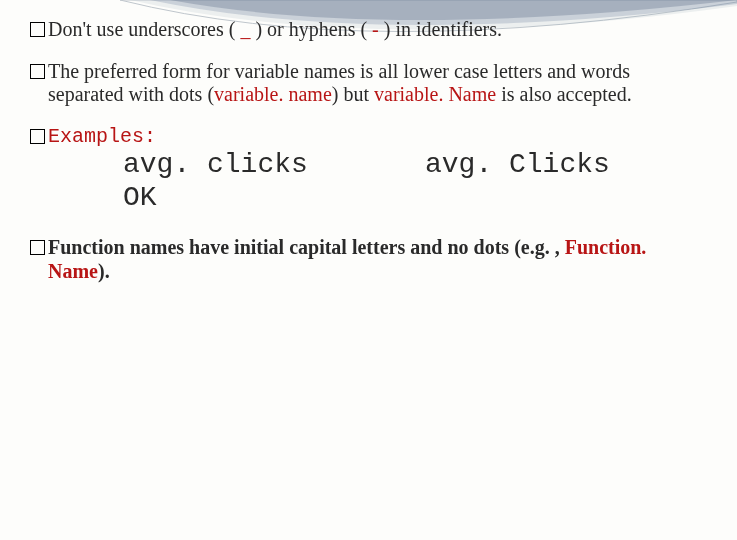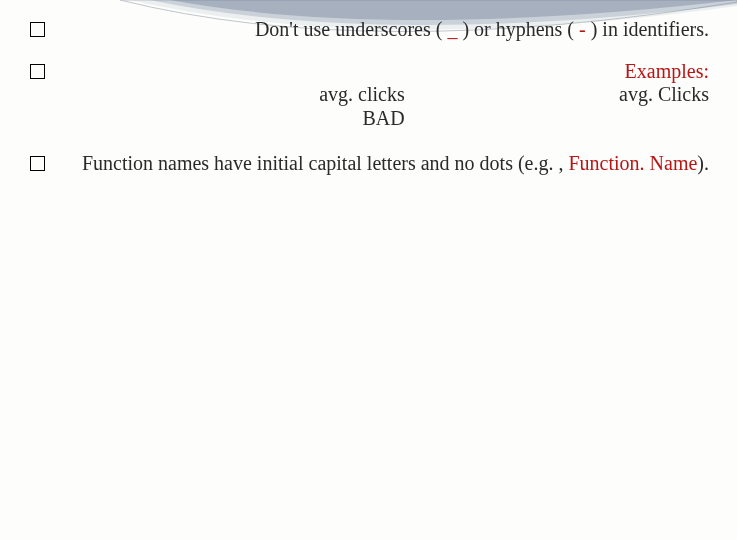--- a/index.html
+++ b/index.html
@@ -21,47 +21,47 @@
   .content {
     position: relative;
     padding: 18px 28px 0 28px;
   }
   .title {
     color: #3b3b3b;
     margin-bottom: 22px;
   }
   .title .w1 { font-size: 32px; }
   .title .w2 { font-size: 42px; }
-  .bullets { margin-left: 2px; text-align: right; }
+  .bullets { margin-left: 2px; }
   .item {
     display: flex;
     align-items: flex-start;
     margin-bottom: 18px;
     font-size: 20px;
     color: #2a2a2a;
     line-height: 1.18;
   }
-  .item:last-child { margin-bottom: 0; }
+  .item:last-child { margin-bottom: 0; font-weight: bold; }
   .box-icon {
     width: 15px;
     height: 15px;
     border: 1.5px solid #000;
     flex: 0 0 auto;
     margin-top: 4px;
     margin-right: 3px;
   }
   .item-body { flex: 1; }
   .red { color: #b81515; }
-  .examples-block { margin-top: 4px; }
+  .examples-block { margin-top: 4px; font-family: Liberation Mono, monospace; }
   .example-grid {
     display: grid;
     grid-template-columns: auto auto;
     column-gap: 18px;
     margin-left: 75px;
-    font-size: 20px;
+    font-size: 28px;
     color: #2a2a2a;
   }
   .ex-name { white-space: pre; }
 </style>
 </head>
 <body>
 
 <svg class="top-swoosh" viewBox="0 0 737 60">
   <path d="M120,0 Q370,62 737,2 L737,0 Z" fill="none" stroke="#bfc6cc" stroke-width="1"></path>
   <path d="M130,0 Q375,56 737,6 L737,0 Z" fill="rgba(160,175,190,0.18)"></path>
@@ -74,29 +74,35 @@
 
   <div class="bullets">
 
     <div class="item">
       <span class="box-icon"></span>
       <div class="item-body">
         <span>Don't use underscores ( </span><span class="red">_</span><span> ) or hyphens ( </span><span class="red">-</span><span> ) in identifiers.</span>
       </div>
     </div>
 
+    <div class="item">
+      <span class="box-icon"></span>
+      <div class="item-body">
+        <span>The preferred form for variable names is all lower case letters and words separated with dots (</span><span class="red">variable. name</span><span>) but </span><span class="red">variable. Name</span><span> is also accepted.</span>
+      </div>
+    </div>
 
     <div class="item examples-block">
       <span class="box-icon"></span>
       <div class="item-body">
         <div class="red">Examples:</div>
         <div class="example-grid">
           <span class="ex-name">avg. clicks</span>
           <span class="ex-name">avg. Clicks</span>
-          <span>BAD</span>
+          <span>OK</span>
         </div>
       </div>
     </div>
 
     <div class="item" style="margin-top:22px;">
       <span class="box-icon"></span>
       <div class="item-body">
         <span>Function names have initial capital letters and no dots (e.g. , </span><span class="red">Function. Name</span><span>).</span>
       </div>
     </div>

